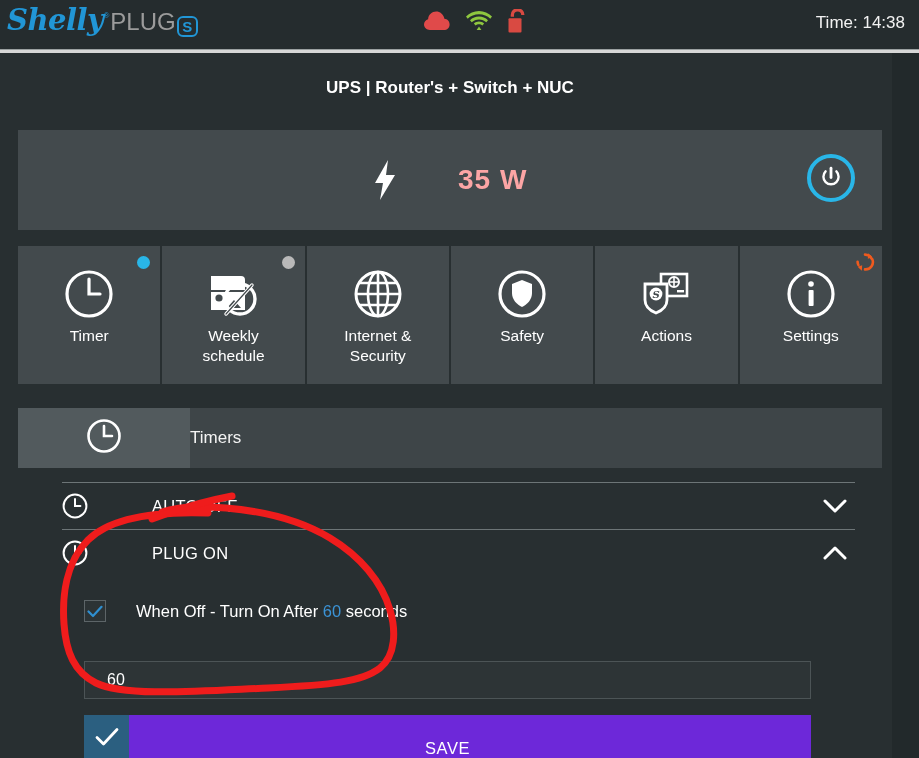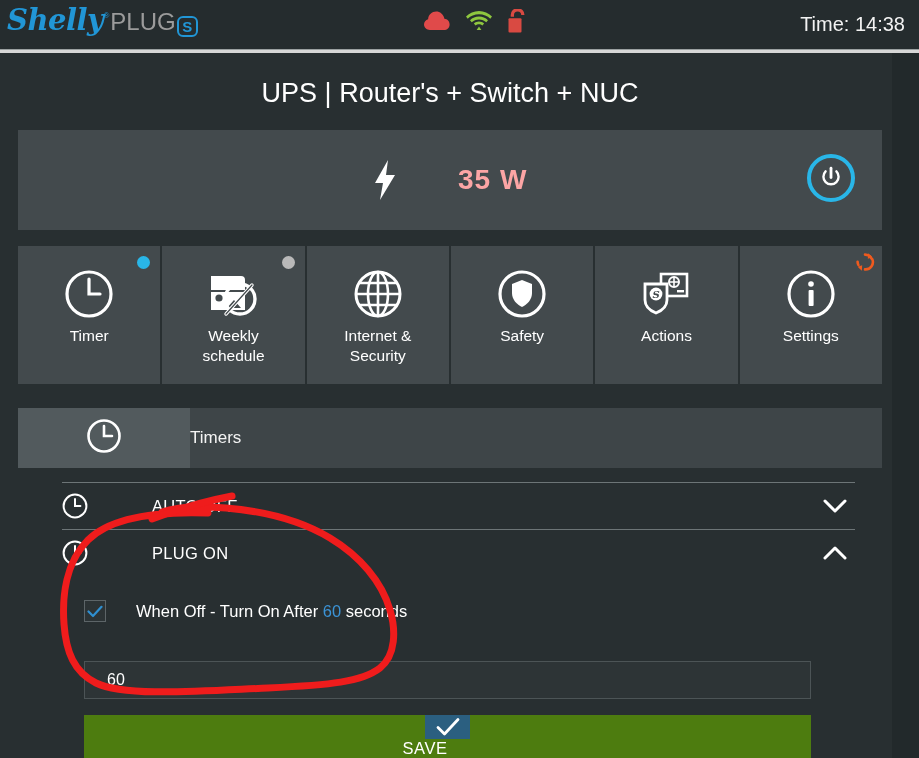--- a/index.html
+++ b/index.html
@@ -71,32 +71,32 @@
 
   .status-icons {
     position: absolute; left: 424px; top: 9px;
     display: flex; align-items: center; gap: 16px;
   }
   .status-icons svg { display: block; }
 
   .time-label {
     position: absolute; right: 14px; top: 13px;
     color: #f2f2f2;
-    font-size: 20px;
+    font-size: 17px;
     font-family: "Liberation Sans", sans-serif;
   }
 
   
   .page-title {
     position: absolute; left: 0; top: 78px;
     width: 900px;
     text-align: center;
     color: #ffffff;
-    font-size: 27px;
-    font-weight: normal;
+    font-size: 17px;
+    font-weight: bold;
   }
 
   
   .power-panel {
     position: absolute; left: 18px; top: 130px;
     width: 864px; height: 100px;
     background: #434a4d;
     display: flex; align-items: center;
   }
   .bolt { position: absolute; left: 355px; top: 30px; }
@@ -226,22 +226,22 @@
   }
   .field-value {
     color: #ffffff;
     font-size: 16px;
     padding-left: 22px;
   }
 
   .save-row {
     position: absolute; left: 84px; top: 715px;
     width: 727px; height: 43px;
-    background: #4d7c0f;
-    display: flex; align-items: center; flex-direction: column;
+    background: #6d28d9;
+    display: flex; align-items: flex-end;
   }
   .save-check {
     width: 45px; height: 43px;
     background: #2b5f80;
     display: flex; align-items: center; justify-content: center;
     cursor: pointer;
   }
   .save-label {
     flex: 1;
     text-align: center;

